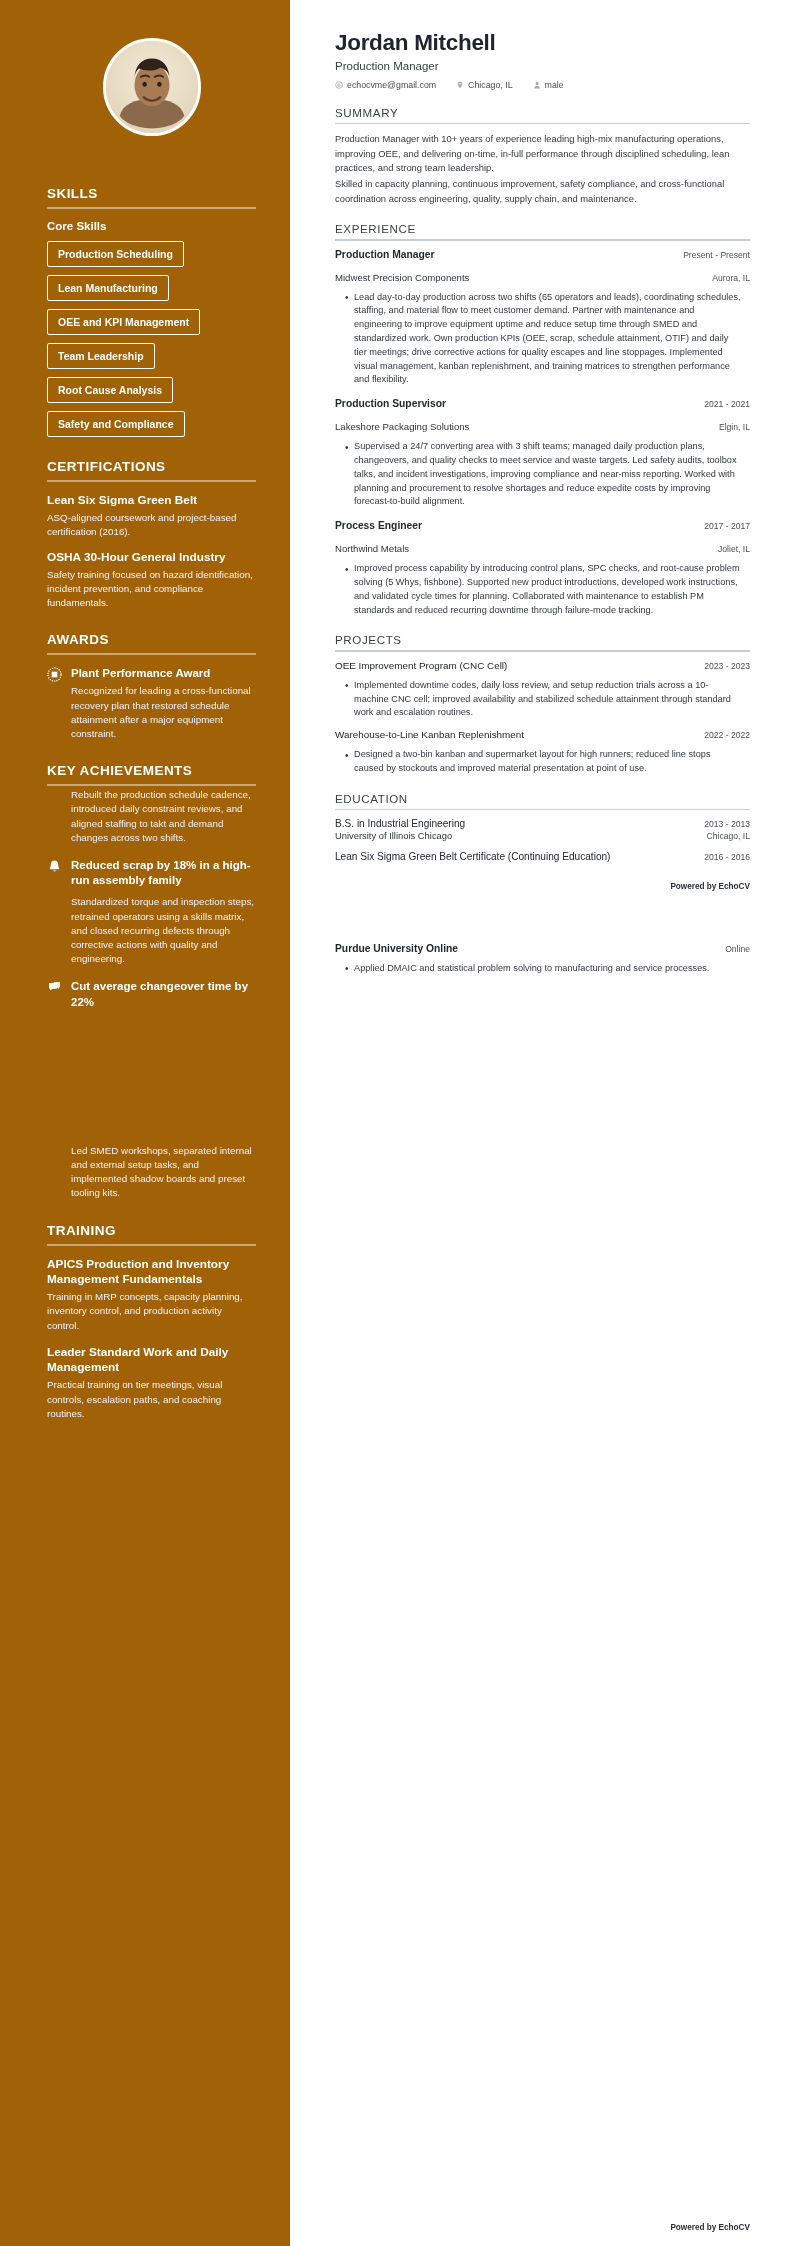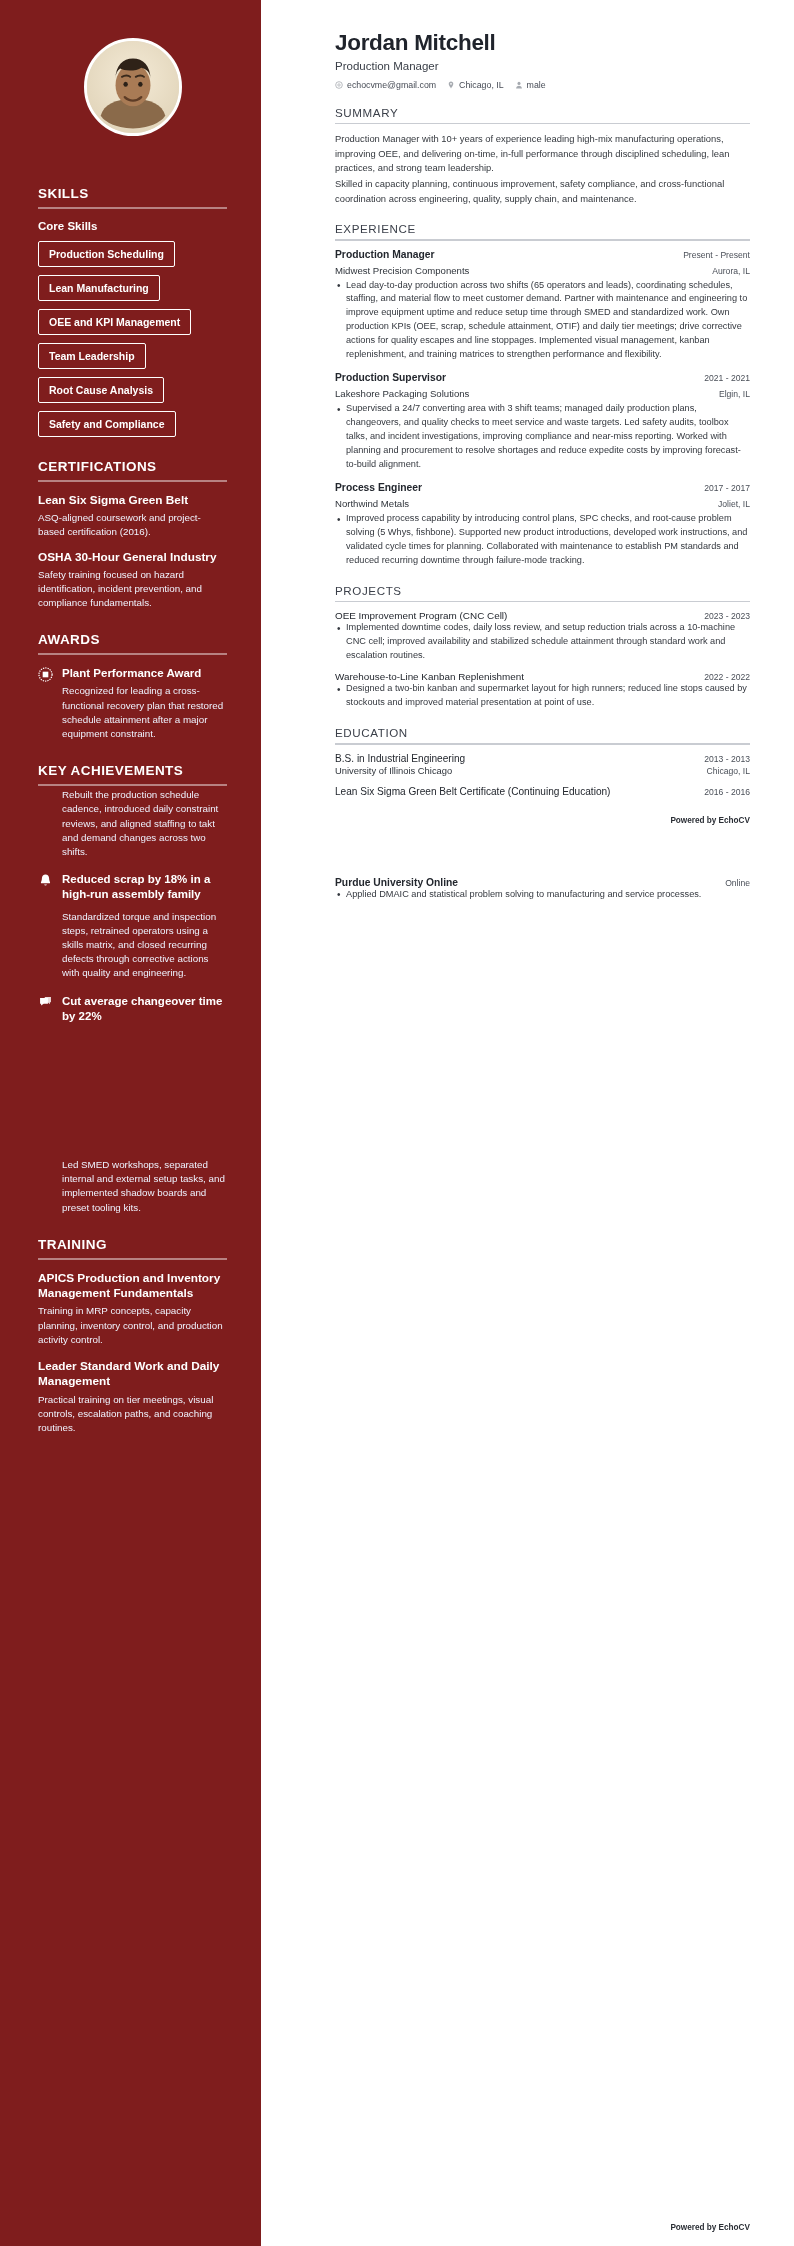--- a/index.html
+++ b/index.html
@@ -14,25 +14,25 @@
     width: 794px;
     min-height: 2246px;
     background: #ffffff;
     overflow: hidden;
   }
 
   
   .sidebar {
     position: absolute;
     left: 0; top: 0;
-    width: 261px;
+    width: 290px;
     min-height: 2246px;
-    background: #7f1d1d;
+    background: #a16207;
     color: #ffffff;
-    padding: 0 0 40px 4px;
+    padding: 0 0 40px 13px;
   }
   .avatar-wrap {
     display: flex;
     justify-content: center;
     padding-top: 38px;
     padding-bottom: 28px;
   }
   .avatar {
     width: 98px; height: 98px;
     border-radius: 50%;
@@ -149,21 +149,21 @@
   .role {
     font-size: 11.5px;
     color: #3b4049;
     margin-top: 4px;
     margin-bottom: 8px;
   }
   .contact-row {
     display: flex;
     align-items: center;
     flex-wrap: wrap;
-    gap: 11px;
+    gap: 20px;
     font-size: 8.8px;
     color: #474c56;
     margin-bottom: 16px;
   }
   .contact-item { display: flex; align-items: center; gap: 4px; }
   .contact-item svg { width: 8px; height: 8px; display:block; opacity: .65; }
 
   .sec-h {
     font-size: 11.6px;
     font-weight: 400;
@@ -199,27 +199,27 @@
   .job-date {
     font-size: 8.6px;
     color: #4a4f58;
     white-space: nowrap;
   }
   .job-sub {
     display: flex;
     justify-content: space-between;
     align-items: baseline;
     gap: 10px;
-    margin-top: 5px;
+    margin-top: 12px;
     margin-bottom: 3px;
   }
   .job-company { font-size: 9.6px; color: #2f343b; }
   .job-loc { font-size: 8.6px; color: #4a4f58; white-space: nowrap; }
 
-  ul.bullets { list-style: none; padding-left: 0; margin: 0; }
+  ul.bullets { list-style: none; padding-left: 0; margin: 8px; }
   ul.bullets li {
     position: relative;
     padding-left: 11px;
     font-size: 9.2px;
     line-height: 1.5;
     color: #34383f;
     margin-bottom: 2px;
   }
   ul.bullets li::before {
     content: "\2022";

